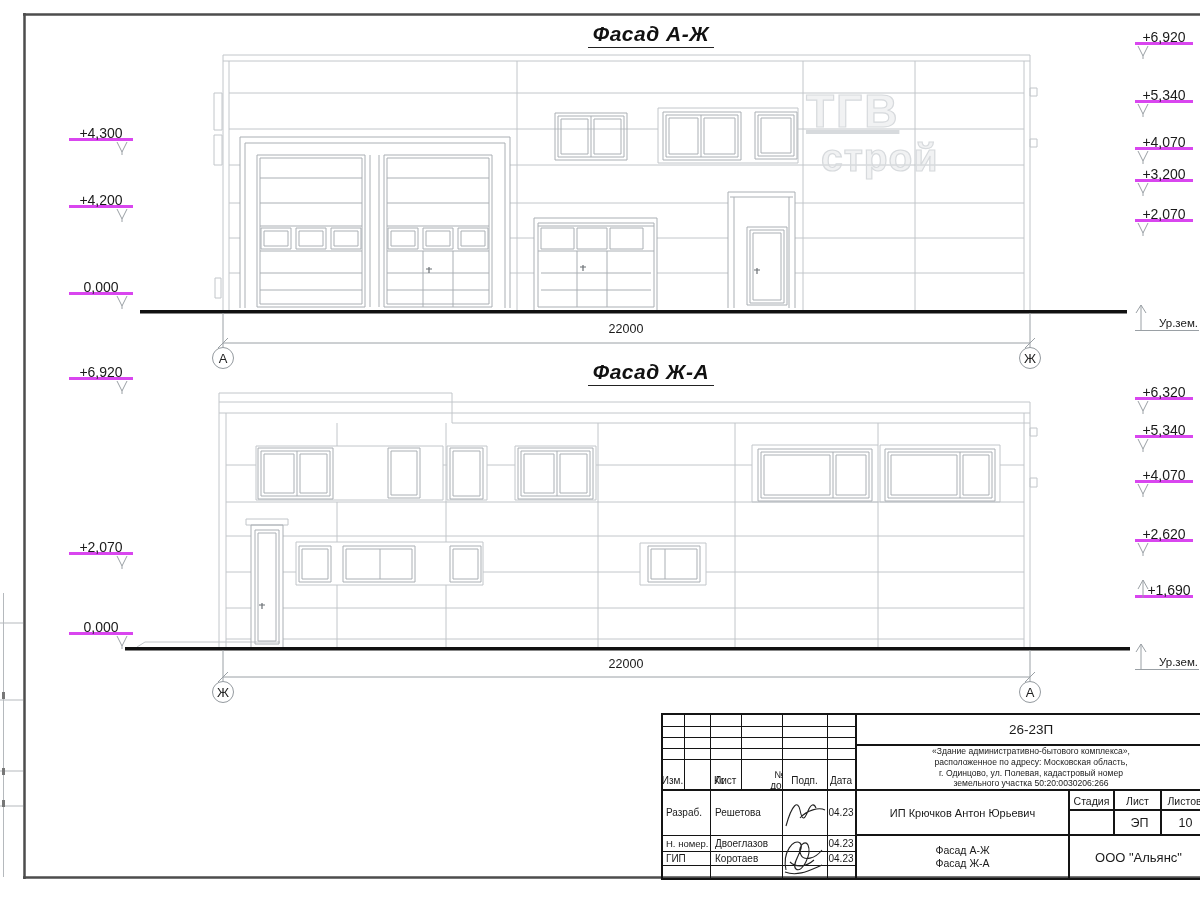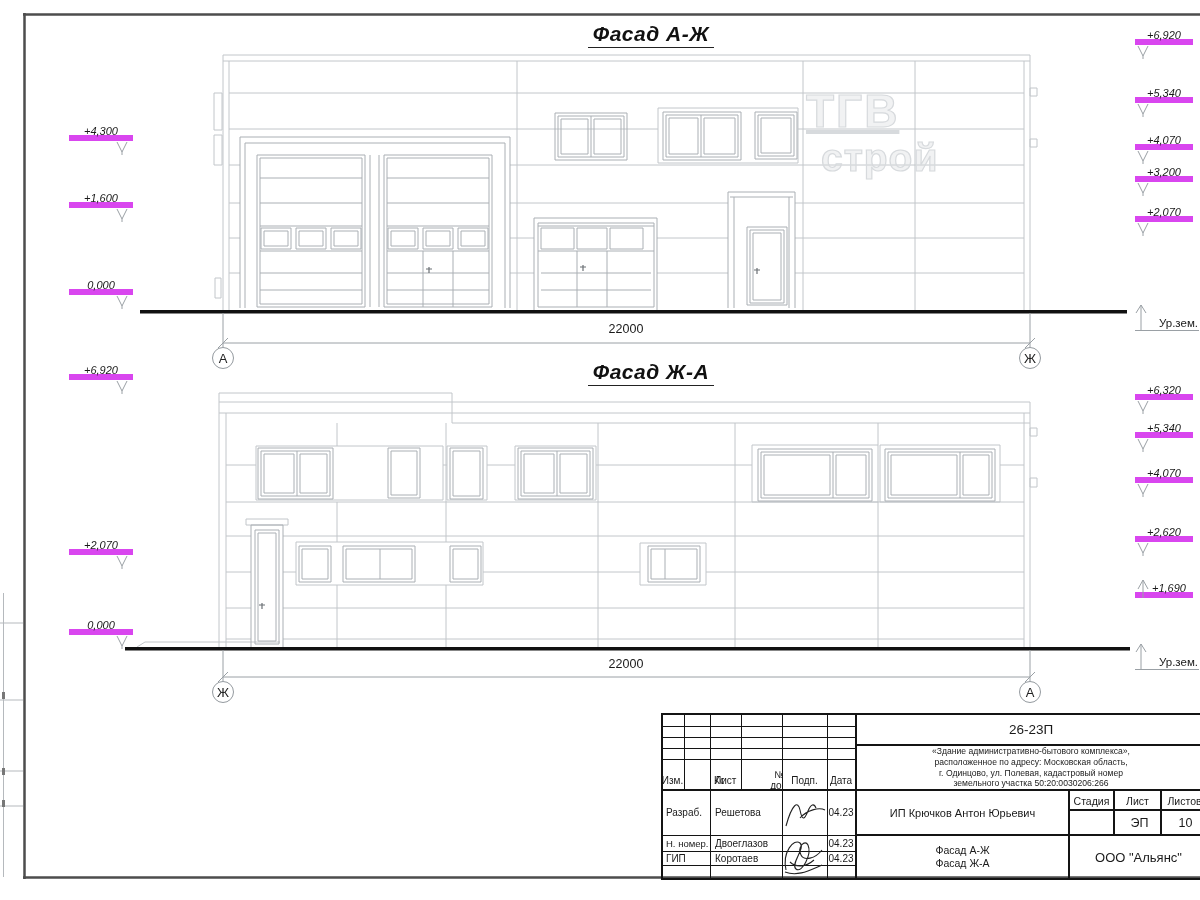--- a/index.html
+++ b/index.html
@@ -7,22 +7,22 @@
   .page { position:relative; width:1200px; height:900px; background:#ffffff; overflow:hidden;
           color:#1a1a1a; }
   svg.lines { position:absolute; left:0; top:0; }
 
   
   .ftitle { position:absolute; width:220px; text-align:center; font-size:21px; font-weight:bold;
             font-style:italic; letter-spacing:.5px; color:#111; }
   .ftitle span { border-bottom:1.6px solid #222; padding:0 5px 2px 5px; }
 
   
-  .lvl { position:absolute; height:16px; border-bottom:6px solid #d946ef; font-size:11px;
-         text-align:center; color:#1a1a1a;font-style:italic; }
+  .lvl { position:absolute; height:16px; border-bottom:3px solid #d946ef; font-size:14px;
+         text-align:center; color:#1a1a1a; }
   .lvl-l { left:69px; width:64px; }
   .lvl-r { left:1135px; width:58px; }
   .lvl .arr { position:absolute; top:16px; }
   .lvl-l .arr { right:5px; }
   .lvl-r .arr { left:2px; }
   .lvl-u .arr-u { position:absolute; left:2px; top:-4px; }
   .lvl-u { padding-left:10px; }
 
   
   .urzem { position:absolute; left:1135px; width:64px; height:27px;
@@ -176,21 +176,21 @@
   </div>
 
   <div class="wm">
     <div class="w1">ТГВ</div>
     <div class="w2">строй</div>
   </div>
 
   <div class="lvl lvl-l" style="top:125px;"><span>+4,300</span><svg class="arr" width="12" height="14">
         <path d="M1,1 L6,11 L11,1 M6,11 V14" stroke="#9aa0a5" fill="none"></path>
       </svg></div>
-  <div class="lvl lvl-l" style="top:192px;"><span>+1,600</span><svg class="arr" width="12" height="14">
+  <div class="lvl lvl-l" style="top:192px;"><span>+4,200</span><svg class="arr" width="12" height="14">
         <path d="M1,1 L6,11 L11,1 M6,11 V14" stroke="#9aa0a5" fill="none"></path>
       </svg></div>
   <div class="lvl lvl-l" style="top:279px;"><span>0,000</span><svg class="arr" width="12" height="14">
         <path d="M1,1 L6,11 L11,1 M6,11 V14" stroke="#9aa0a5" fill="none"></path>
       </svg></div>
 
   <div class="lvl lvl-r" style="top:29px;"><span>+6,920</span><svg class="arr" width="12" height="14">
         <path d="M1,1 L6,11 L11,1 M6,11 V14" stroke="#9aa0a5" fill="none"></path>
       </svg></div>
   <div class="lvl lvl-r" style="top:87px;"><span>+5,340</span><svg class="arr" width="12" height="14">

